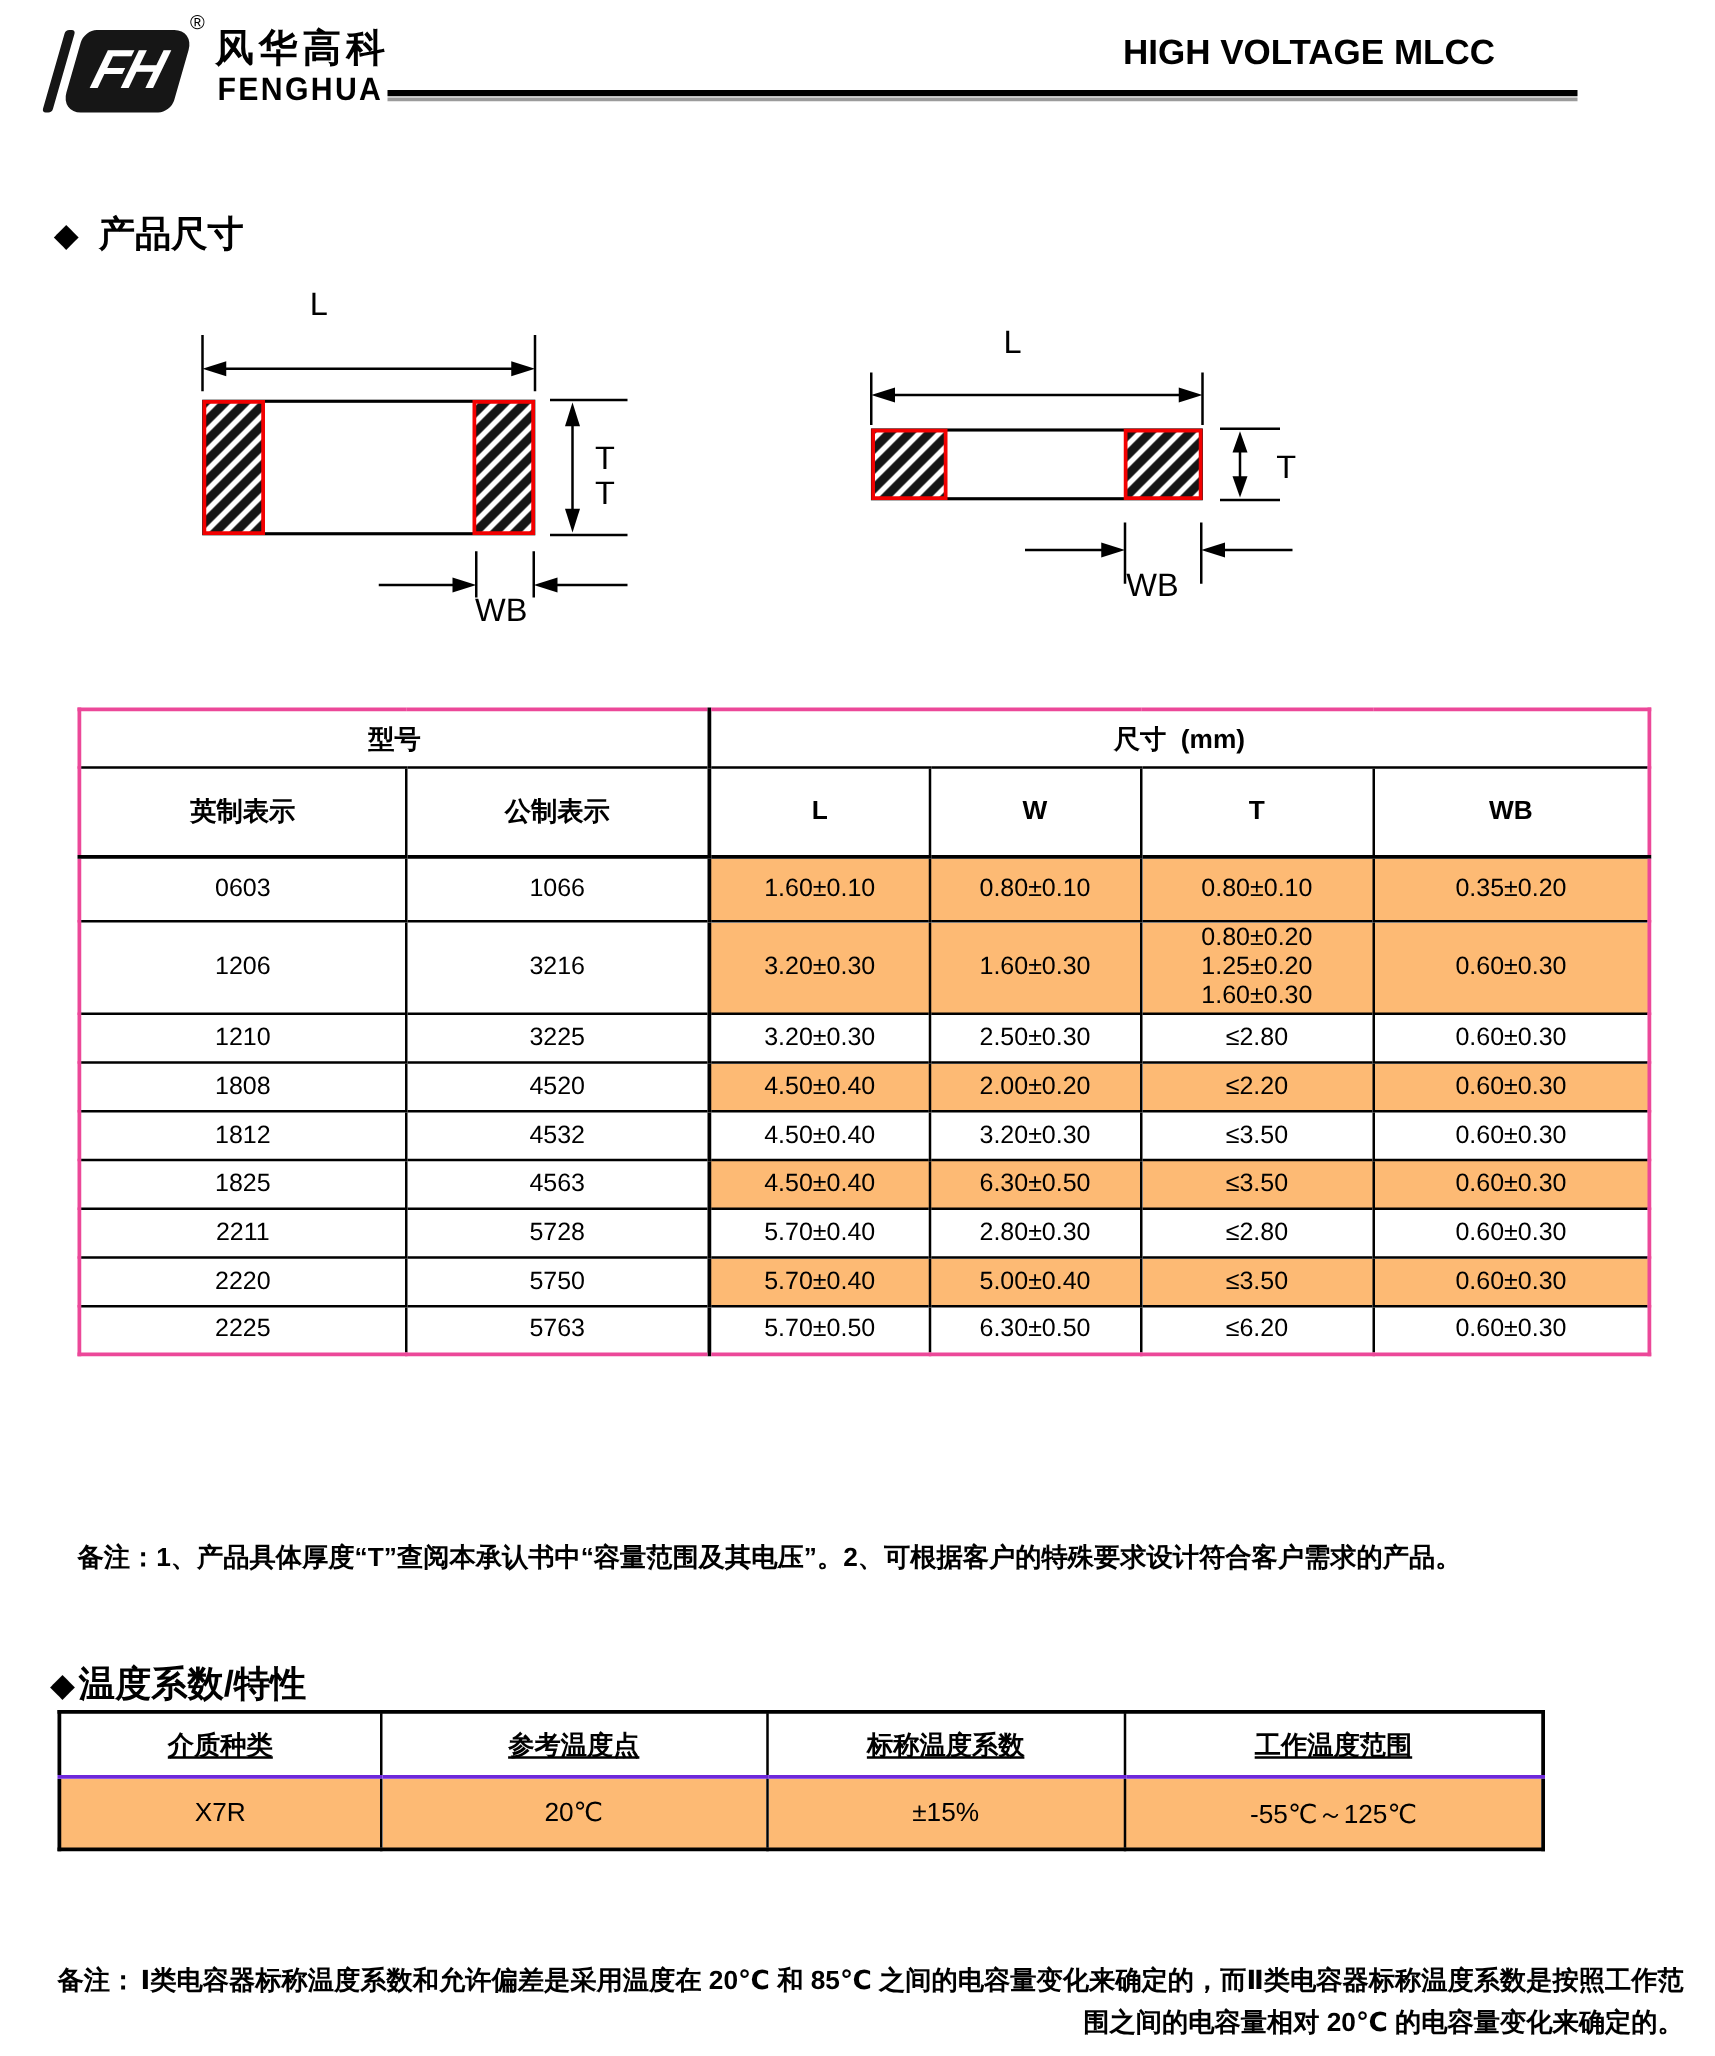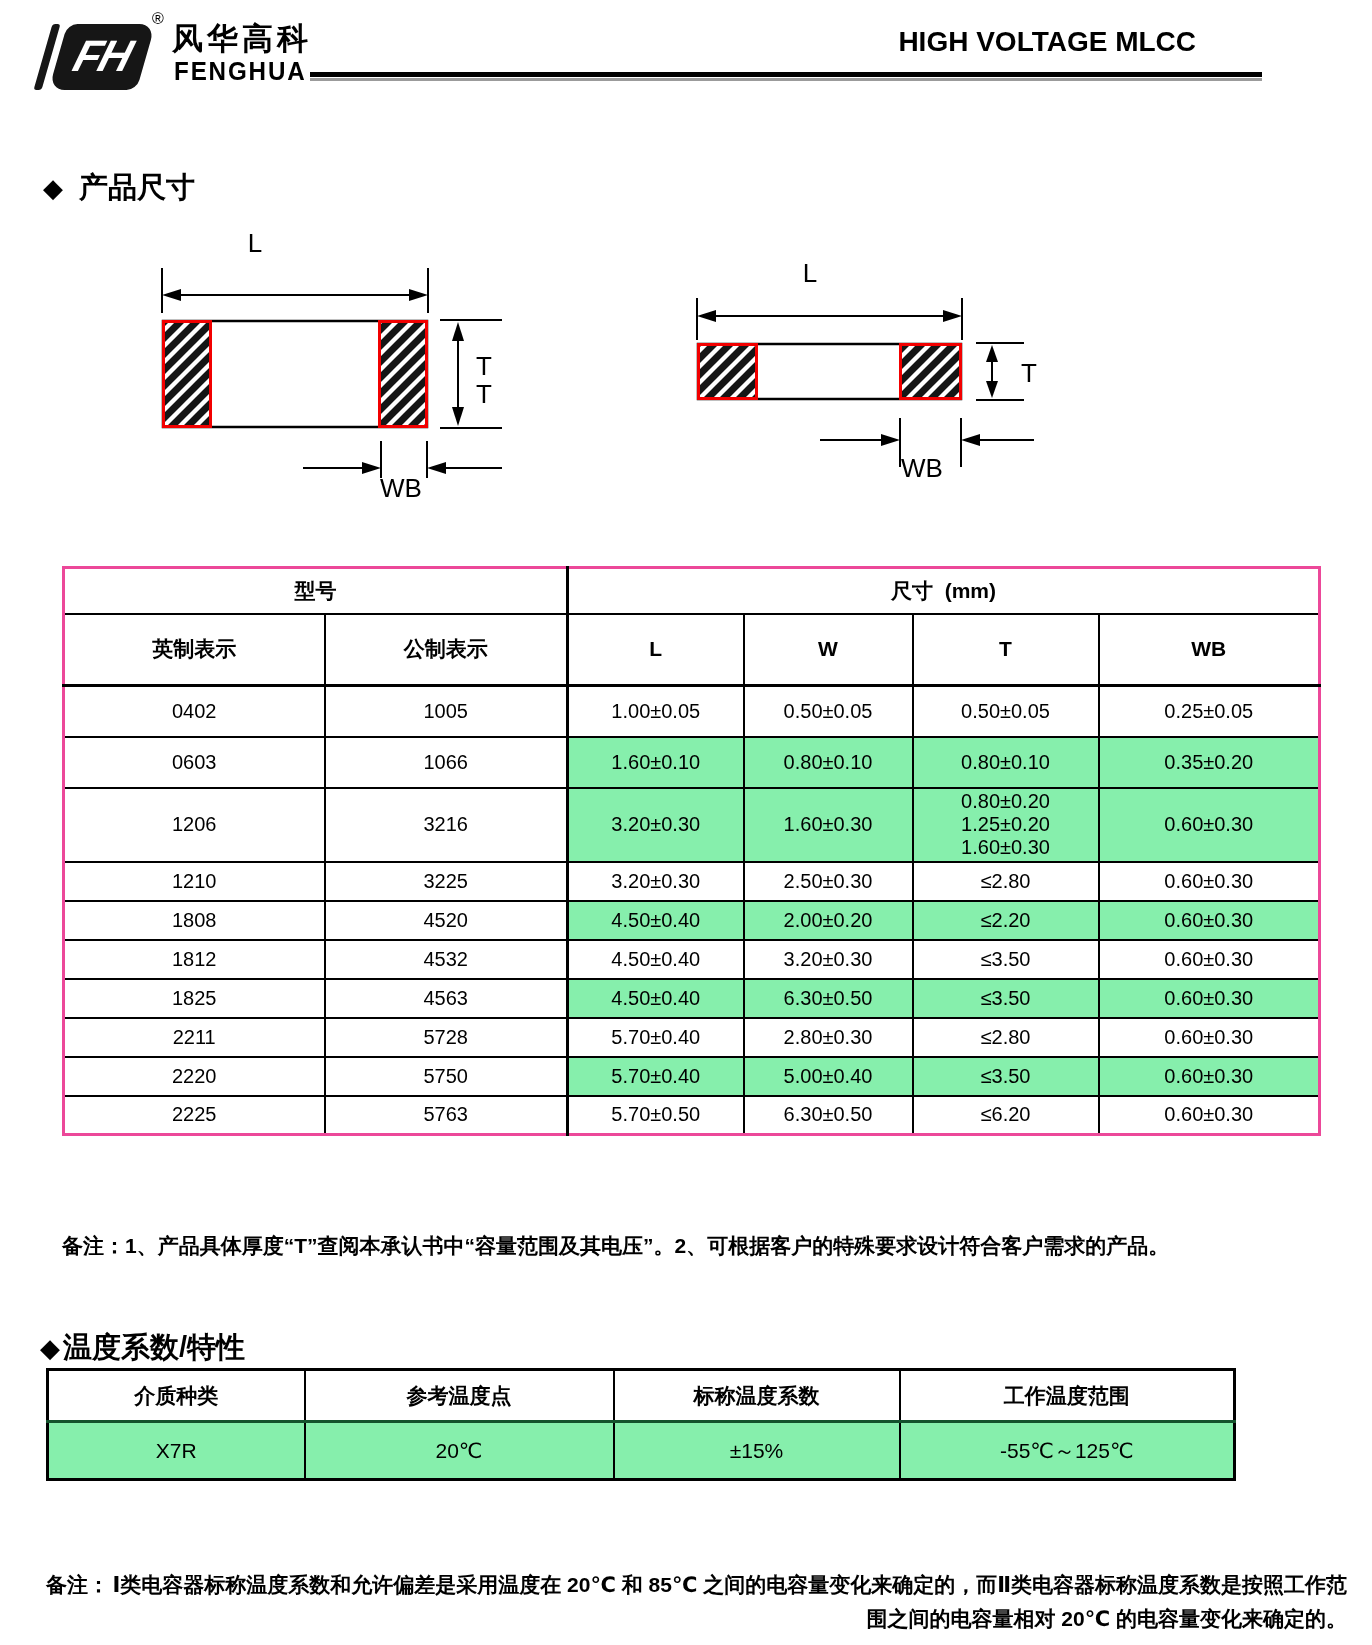--- a/index.html
+++ b/index.html
@@ -39,30 +39,30 @@
   .dim-table th, .dim-table td { border-left:2px solid #000; border-top:2px solid #000; }
   .dim-table th { font-weight:bold; font-size:21px; }
   .dim-table td { font-size:20px; }
   .dim-table .bL { border-left:3px solid #000; }
   .dim-table tr.g { height:46px; }
   .dim-table tr.h { height:72px; }
   .dim-table tr.h th { border-bottom:3px solid #000; }
   .dim-table tr.rA { height:51px; }
   .dim-table tr.rB { height:74px; }
   .dim-table tr.rC { height:39px; }
-  .sh { background:#86efac; }
+  .sh { background:#fdba74; }
 
   .note1 { position:absolute; left:62px; top:1232px; font-size:21px; font-weight:bold; white-space:nowrap; }
 
   .temp-table { position:absolute; left:46px; top:1368px; width:1187px; border:3px solid #000; }
   .temp-table th, .temp-table td { border-left:2px solid #000; border-top:2px solid #000; }
   .temp-table th { font-weight:bold; font-size:21px; }
   .temp-table td { font-size:21px; }
   .temp-table tr.h { height:52px; }
-  .temp-table tr.h th { border-bottom:3px solid #14532d; }
+  .temp-table tr.h th { border-bottom:3px solid #6d28d9;text-decoration:underline; }
   .temp-table tr.r { height:58px; }
 
   .note2 { position:absolute; left:33px; top:1568px; width:1316px; display:flex; font-size:21px; font-weight:bold; line-height:34px;text-align:right; }
   .note2 .lbl { flex:0 0 76px; }
   .note2 p { width:1238px; }
 </style>
 </head>
 <body>
 
 <div class="page">
@@ -177,28 +177,20 @@
     </tr>
     <tr class="h">
       <th>英制表示</th>
       <th>公制表示</th>
       <th class="bL">L</th>
       <th>W</th>
       <th>T</th>
       <th>WB</th>
     </tr>
     <tr class="rA">
-      <td>0402</td>
-      <td>1005</td>
-      <td class="bL">1.00±0.05</td>
-      <td>0.50±0.05</td>
-      <td>0.50±0.05</td>
-      <td>0.25±0.05</td>
-    </tr>
-    <tr class="rA">
       <td>0603</td>
       <td>1066</td>
       <td class="bL sh">1.60±0.10</td>
       <td class="sh">0.80±0.10</td>
       <td class="sh">0.80±0.10</td>
       <td class="sh">0.35±0.20</td>
     </tr>
     <tr class="rB">
       <td>1206</td>
       <td>3216</td>

